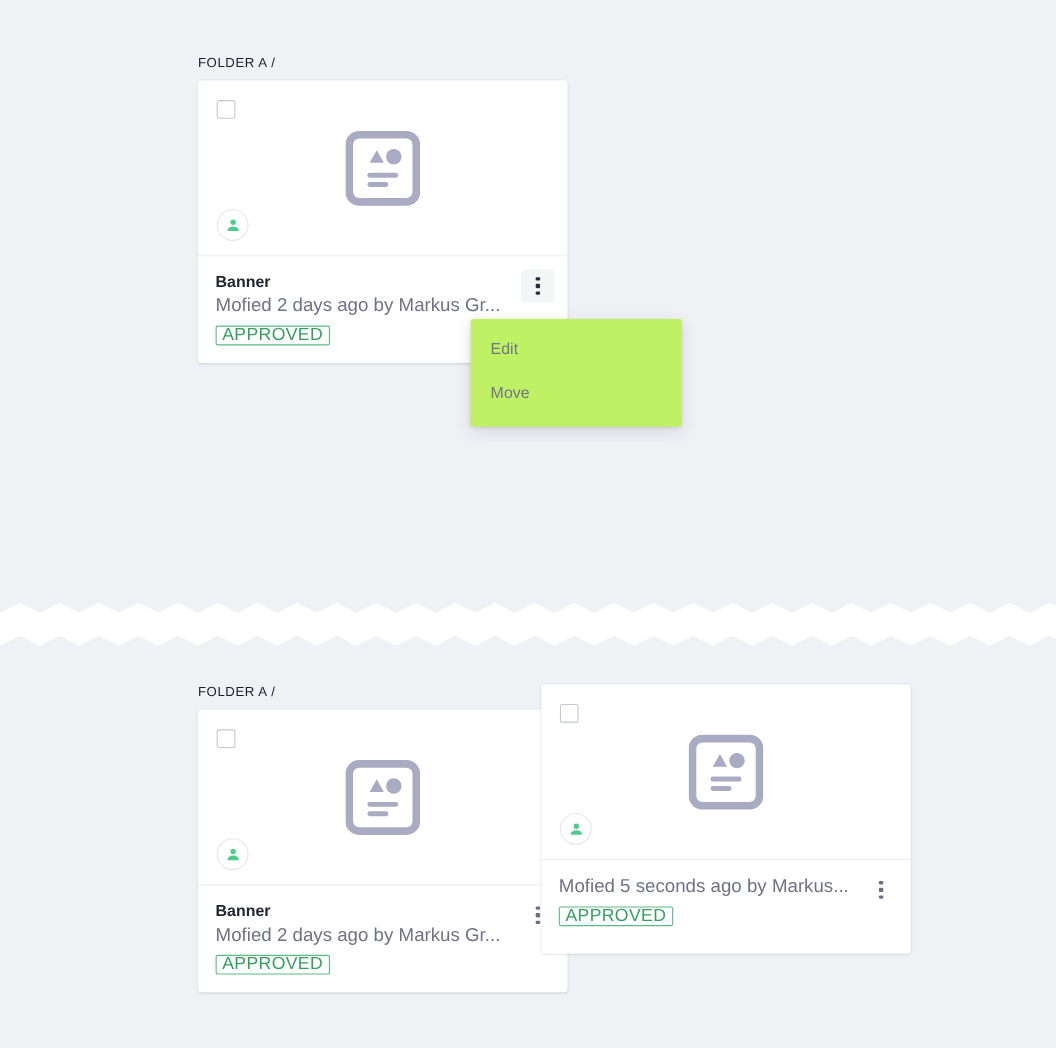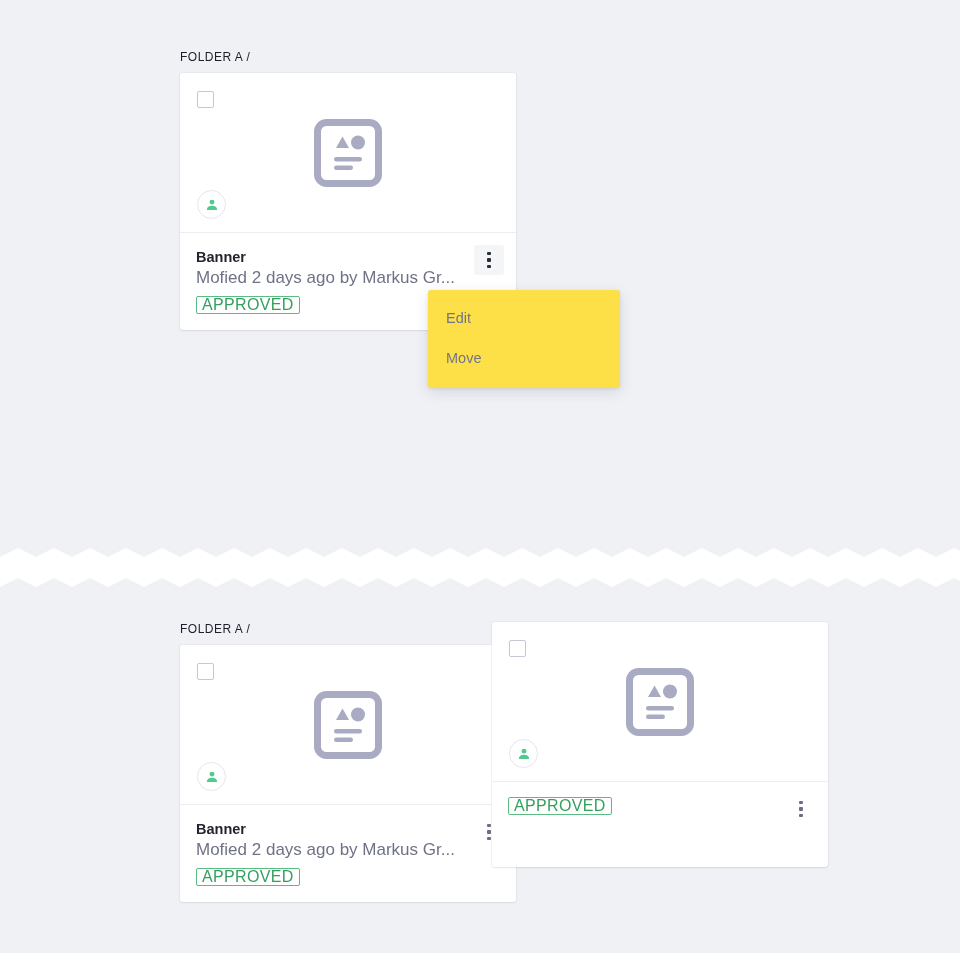--- a/index.html
+++ b/index.html
@@ -155,21 +155,21 @@
     background: #6b6e85;
   }
   .kebab.active span { background: #2b2d3c; }
 
   
   .menu {
     position: absolute;
     left: 428px;
     top: 290px;
     width: 192px;
-    background: #fde047;
+    background: #bef264;
     border-radius: 3px;
     box-shadow: 0 4px 14px rgba(45,50,80,0.13), 0 1px 3px rgba(45,50,80,0.10);
     padding: 8px 0 10px 0;
     z-index: 40;
   }
 
   .menu-item {
     height: 40px;
     display: flex;
     align-items: center;
@@ -321,20 +321,21 @@
 
         <div class="avatar">
           <svg viewBox="0 0 20 20" width="16" height="16" aria-hidden="true">
             <circle cx="10" cy="6.4" r="3.1" fill="#4ecb8d"></circle>
             <path d="M3.6 16.2c0-3.5 2.9-5.2 6.4-5.2s6.4 1.7 6.4 5.2z" fill="#4ecb8d"></path>
           </svg>
         </div>
       </div>
 
       <div class="card-footer">
+        <div class="card-meta">Mofied 5 seconds ago by Markus...</div>
         <span class="badge">APPROVED</span>
 
         <button class="kebab">
           <span></span>
           <span></span>
           <span></span>
         </button>
       </div>
     </div>
   </div>

